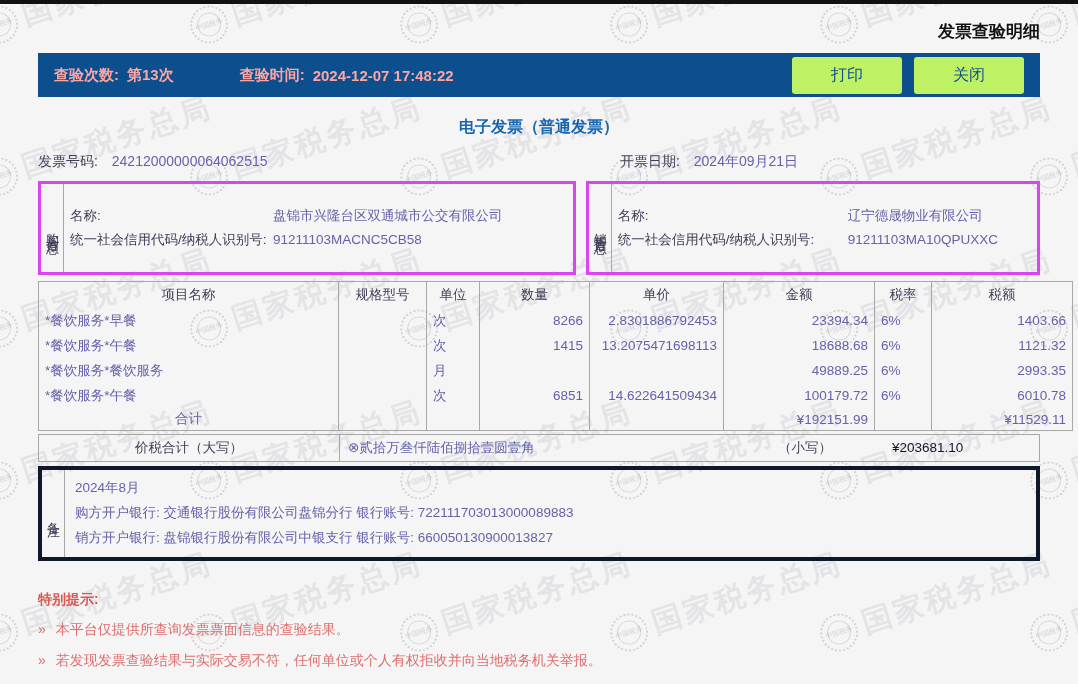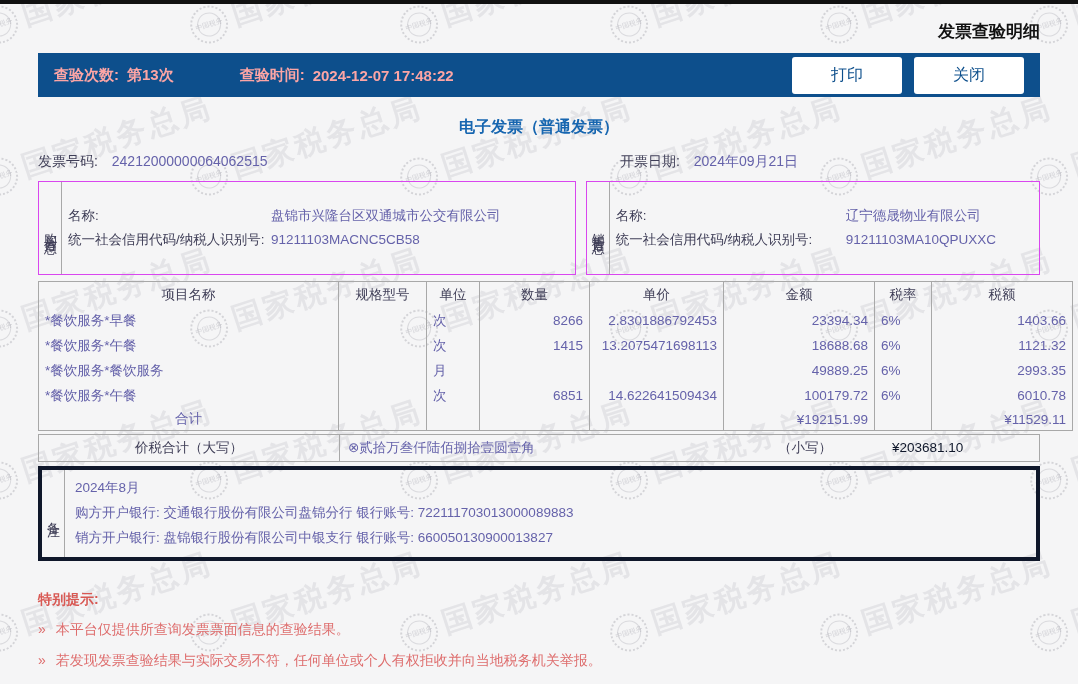--- a/index.html
+++ b/index.html
@@ -20,32 +20,32 @@
   .wm-text{font-size:30px;font-weight:700;color:rgba(118,118,132,.13);letter-spacing:3px;}
   
   .content{position:absolute;top:4px;left:0;width:100%;z-index:1;padding:0 38px;box-sizing:border-box;}
   .page-title{font-size:17px;font-weight:700;color:#111;margin:16px 0 10px 0;text-align:right;}
   .toolbar{height:44px;background:#0d4f8c;display:flex;align-items:center;padding:0 16px;box-sizing:border-box;}
   .tb-group{display:flex;align-items:center;}
   .tb-label,.tb-value{color:#fca5a5;font-weight:700;font-size:15px;}
   .tb-value{margin-left:8px;}
   .tb-gap{margin-left:66px;}
   .tb-spacer{flex:1;}
-  .tb-btn{width:110px;height:37px;background:#ffffff;color:#0d4f8c;font-size:16px;
+  .tb-btn{width:110px;height:37px;background:#bef264;color:#0d4f8c;font-size:16px;
     border:none;border-radius:3px;margin-left:12px;cursor:pointer;
     font-family:"Liberation Sans","DejaVu Sans",sans-serif;}
   .invoice-type{margin-top:20px;text-align:center;font-size:16px;color:#1766b0;font-weight:700;}
   .num-row{position:relative;margin-top:15px;height:22px;font-size:14px;}
   .lab{color:#3f3e57;}
   .val{color:#6562aa;}
   .num-row .val{margin-left:10px;}
   .date-part{position:absolute;left:582px;top:0;}
   
   .party-row{display:flex;margin-top:6px;}
-  .party-box{border:1px solid #d946ef;height:94px;display:flex;box-sizing:border-box;background:transparent;}
+  .party-box{border:3px solid #d946ef;height:94px;display:flex;box-sizing:border-box;background:transparent;}
   .party-box.buyer{width:555px;margin-right:10px;}
   .party-box.seller{width:469px;}
   .vlabel{width:22px;border-right:1px solid #a8a8a8;display:flex;align-items:center;justify-content:center;
     writing-mode:vertical-lr;text-orientation:upright;font-size:13px;color:#3f3e57;letter-spacing:2px;flex:none;}
   .party-body{flex:1;display:flex;flex-direction:column;justify-content:center;padding:0 0 0 6px;font-size:13.5px;}
   .p-row{display:flex;line-height:24px;}
   .p-label{color:#3f3e57;flex:none;}
   .buyer .p-label{width:203px;}
   .seller .p-label{width:230px;}
   

